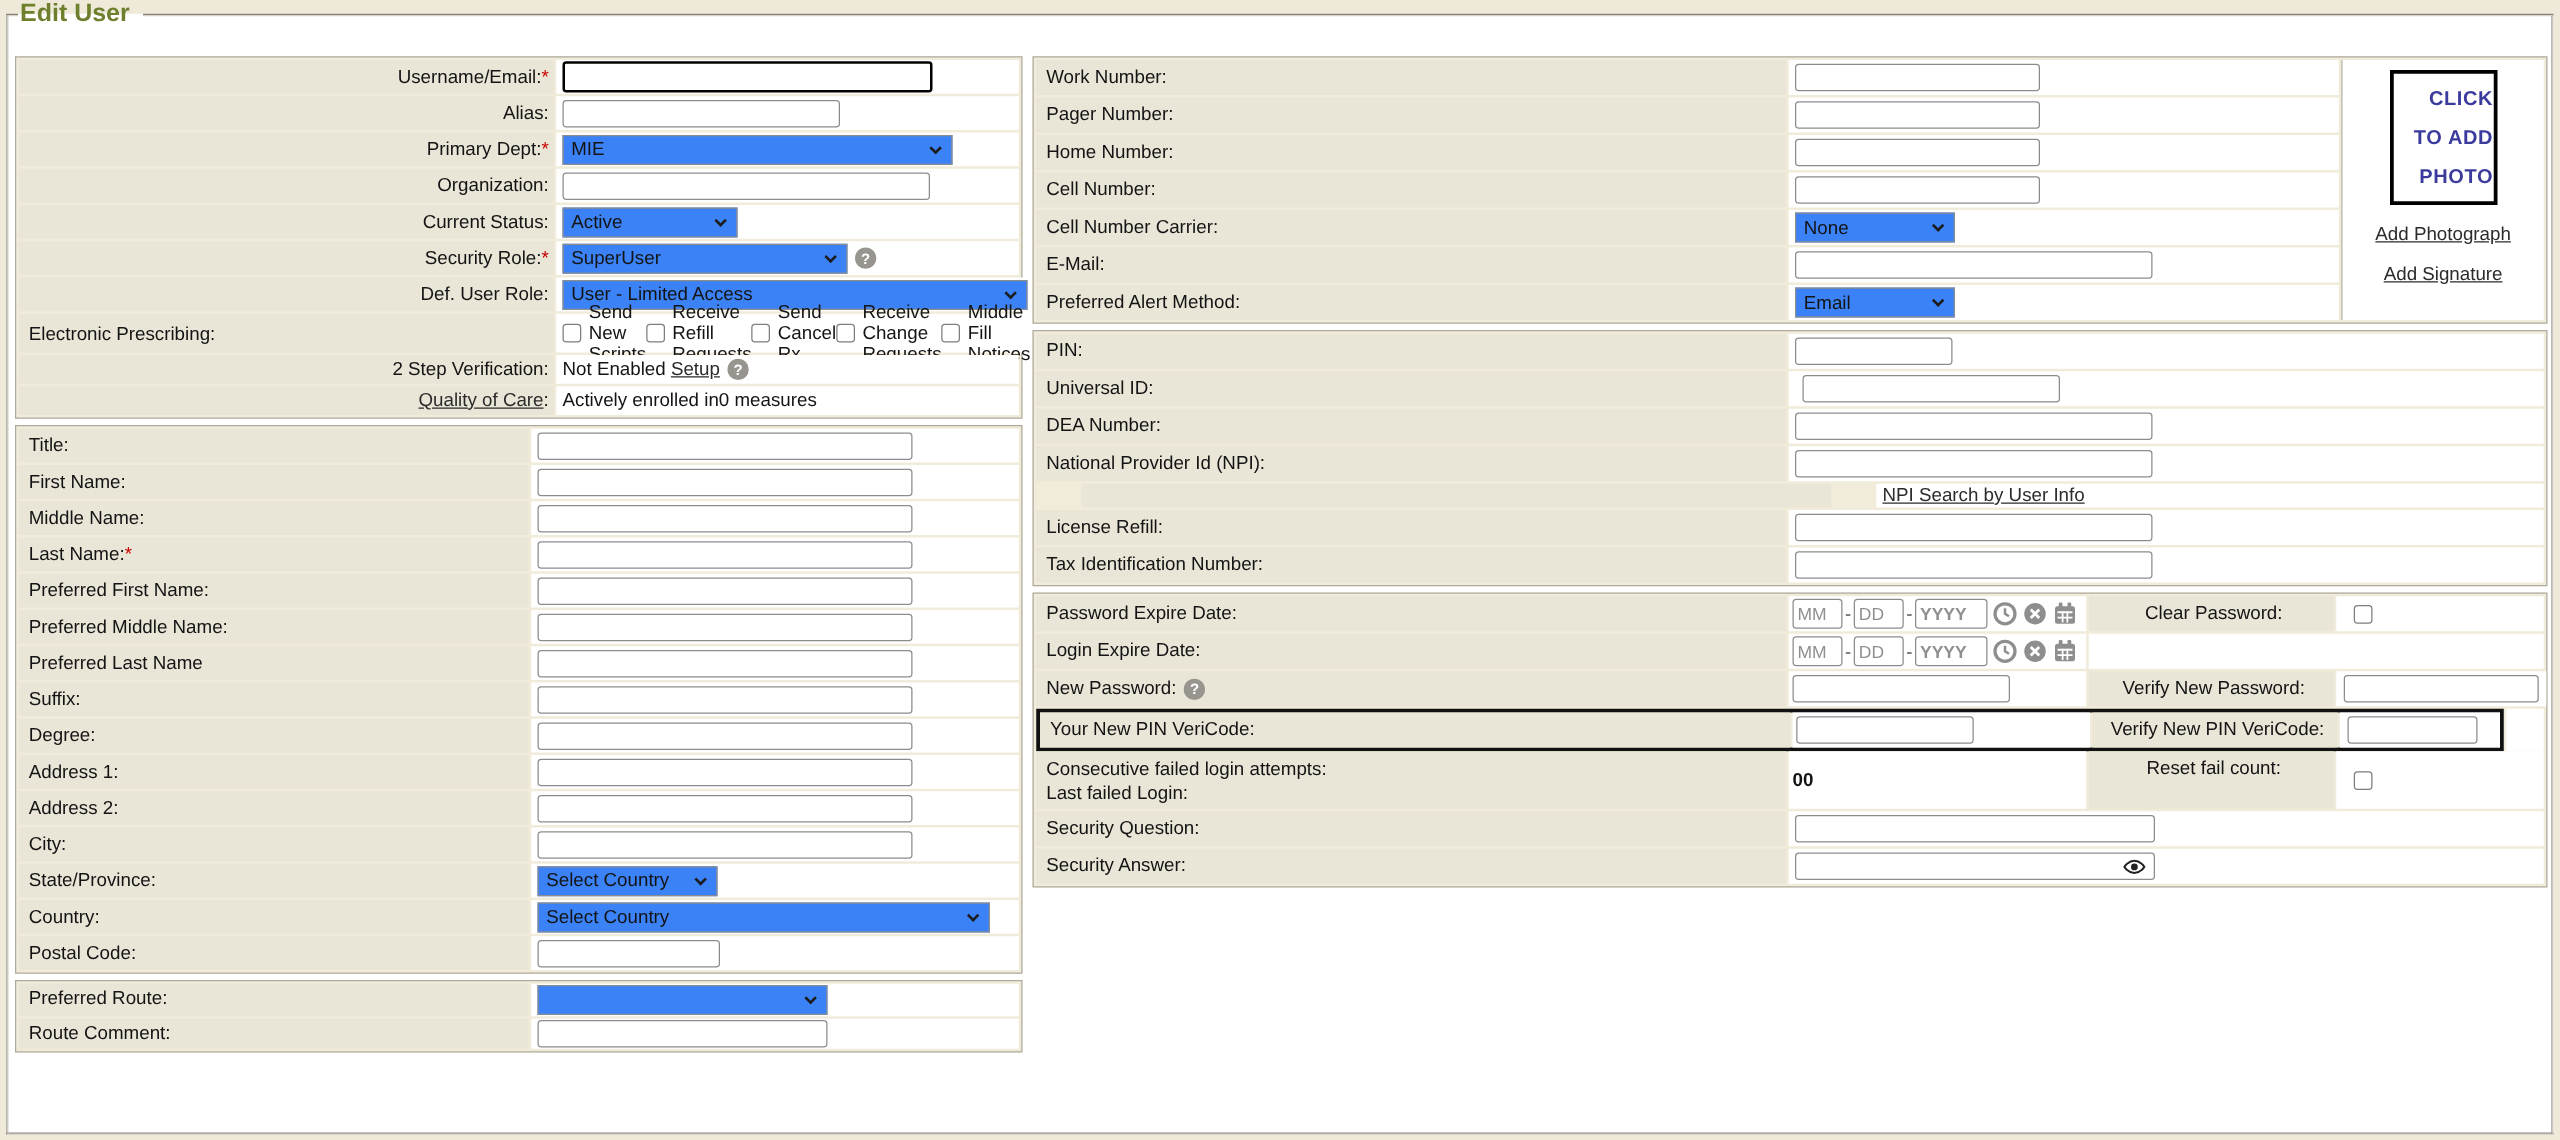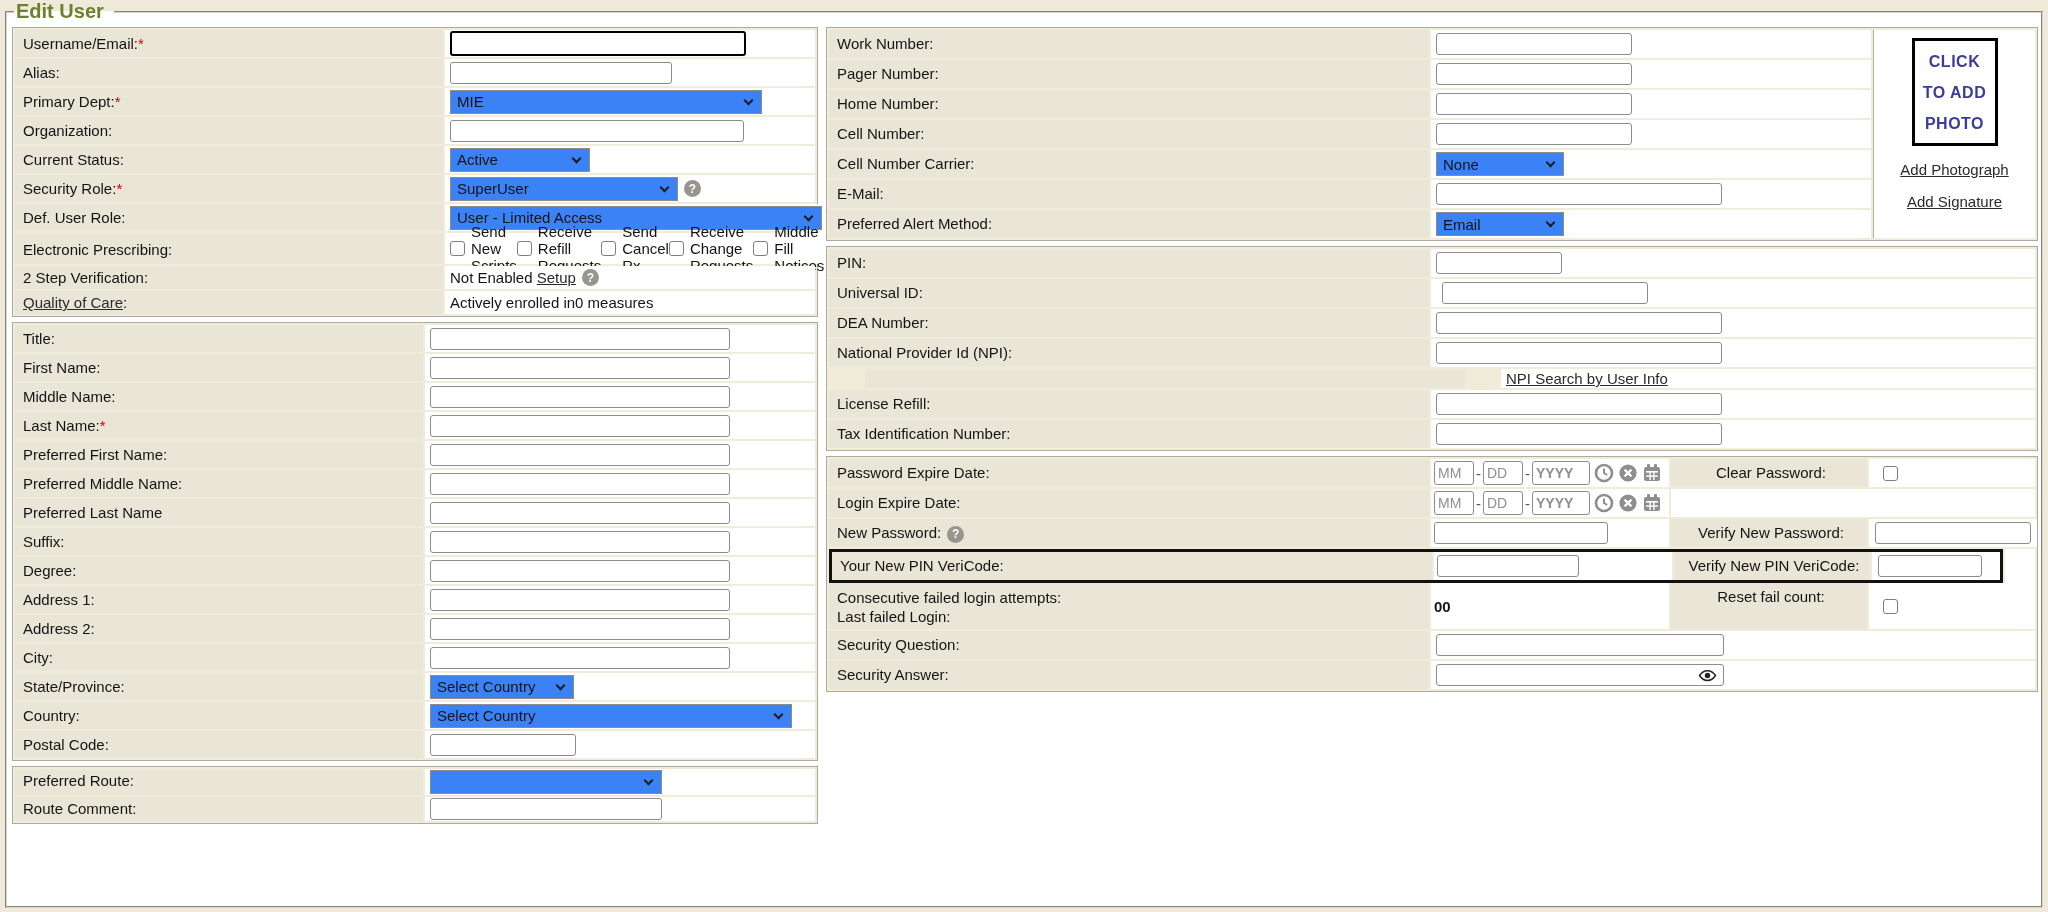--- a/index.html
+++ b/index.html
@@ -6,33 +6,33 @@
   html,body { margin:0; padding:0; }
   body {
     width:2048px; height:912px; position:relative; overflow:hidden;
     background:#efe9d9;
     font-family:"Liberation Sans","DejaVu Sans",sans-serif;
     font-size:15px; color:#141414;
   }
   fieldset.frame {
     position:absolute; left:5px; top:0; width:2038px; height:908px;
     border:2px groove #d8d4c6; background:#fff; margin:0;
-    padding:4px 2px 0 5px;
+    padding:22px 2px 0 5px;
   }
   legend.page-title { font-size:20px; font-weight:bold; color:#6e7f2d; padding:0 10px 0 2px; margin-left:2px; }
   .cols { display:flex; align-items:flex-start; }
   .col-left  { width:806px;  flex:none; }
   .col-right { width:1212px; flex:none; margin-left:8px; }
 
   .sec { border:1px solid #aeab9e; background:#f1ebda; padding:2px; margin-bottom:5px; }
   .row { display:flex; margin-bottom:2px; }
   .row:last-child { margin-bottom:0; }
 
   .lab  { flex:none; background:#e9e5d7; padding:5px 4px 3px 8px; min-height:27px; }
-  .w-l1 { width:428px; }
+  .w-l1 { width:428px;text-align:right; }
   .w-l2 { width:408px; }
   .rlab { width:600px; flex:none; background:#e9e5d7; padding:5px 4px 3px 8px; min-height:28px; }
   .fld  { flex:1; background:#fff; margin-left:2px; padding:1px 5px; display:flex; align-items:center; min-height:27px; }
   .rfld { min-height:28px; }
   .thin { min-height:19px;margin-left:36px; }
   .short{ min-height:23px; }
   .lab.short { min-height:23px; padding-top:3px; }
 
   .req { color:#c80000; }
   a.lnk { color:#2b2b2b; text-decoration:underline; cursor:pointer; }
@@ -47,21 +47,21 @@
   .help { display:inline-flex; align-items:center; justify-content:center; width:17px; height:17px; border-radius:50%;
           background:#98958f; color:#fff; font-weight:bold; font-size:12px; margin-left:6px; flex:none; }
 
   .cb { width:15px; height:15px; border:1px solid #7e7e7e; border-radius:3px; background:#fff; flex:none; }
   .epstack { display:flex; flex-direction:row; padding:3px 0; }
   .cbline { display:flex; align-items:center; height:23px; gap:6px; }
 
   .rs1wrap { display:flex; }
   .rs1rows { flex:1; }
   .photocell { width:162px; flex:none; background:#fff; border-left:1px solid #b3b0a3; margin-left:2px; text-align:center; align-self:stretch; }
-  .photobox { width:86px; height:108px; border:3px solid #000; margin:8px auto 2px; display:flex; flex-direction:column; justify-content:center; background:#fff; cursor:pointer; }
+  .photobox { width:86px; height:108px; border:3px solid #000; margin:8px auto 2px; display:flex; flex-direction:column; justify-content:center; background:#fff; cursor:pointer;align-items:flex-end; }
   .photoline { color:#3b3b9d; font-weight:bold; font-size:16px; line-height:31px; letter-spacing:0.5px; }
   .plink { display:block; margin-top:15px; }
 
   .fldA { width:238px; flex:none; background:#fff; margin-left:2px; padding:1px 3px; display:flex; align-items:center; min-height:28px; }
   .lab3 { width:196px; flex:none; background:#e9e5d7; margin-left:2px; padding:5px 4px 3px 8px; min-height:28px;text-align:center; }
   .fldB { flex:1; background:#fff; margin-left:2px; padding:1px 6px; display:flex; align-items:center; min-height:28px; }
 
   .dti { width:40px; height:24px; border:1px solid #8c8c8c; border-radius:3px; font:inherit; font-size:14px; padding:0 3px; }
   .dti-y { width:58px;font-weight:bold; }
   .dsep { margin:0 2px; color:#555; }

